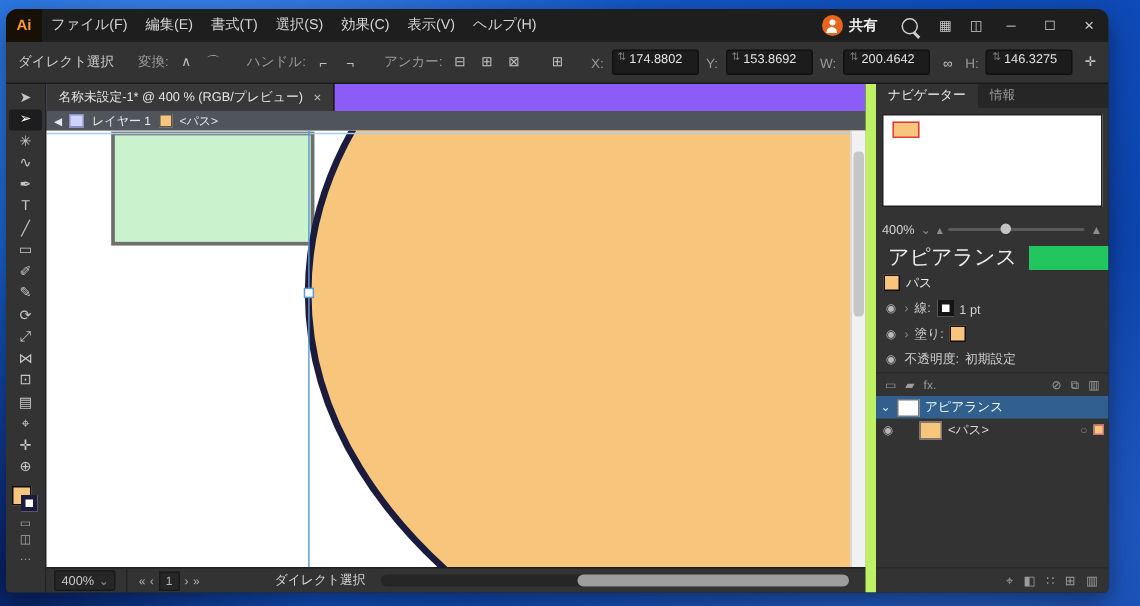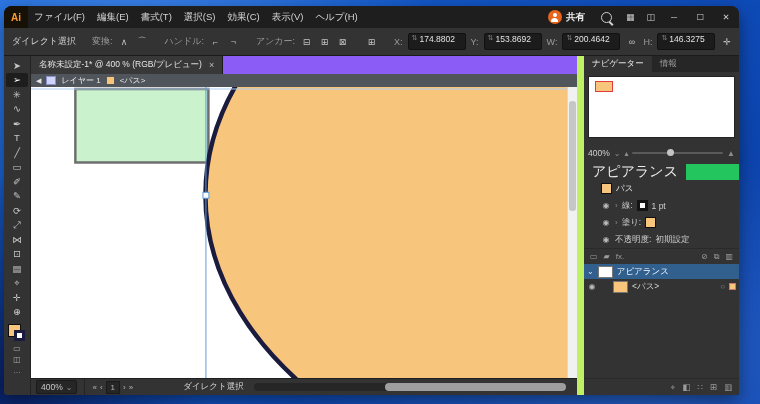--- a/index.html
+++ b/index.html
@@ -81,21 +81,21 @@
   .ptab{padding:0 8px;height:16px;display:flex;align-items:center;color:#9b9b9b;}
   .ptab.on{background:#333;color:#ececec;}
   .pbody{background:#333;}
   .navbody{height:92px;position:relative;flex:0 0 auto;}
   .navthumb{position:absolute;left:4px;top:4px;right:4px;height:60px;background:#fff;border:1px solid #222;}
   .navshape{position:absolute;left:6px;top:4px;width:16px;height:9px;background:#f8c57c;border:1px solid #e03c3c;}
   .navzoom{position:absolute;left:4px;right:4px;bottom:3px;height:16px;display:flex;align-items:center;gap:4px;color:#d2d2d2;font-size:8.5px;}
   .slider{flex:1;height:2px;background:#5a5a5a;position:relative;border-radius:1px;}
   .slider .knob{position:absolute;left:38%;top:-3px;width:7px;height:7px;border-radius:50%;background:#c4c4c4;}
   .phead{height:16px;background:#22c55e;display:flex;align-items:flex-end;font-size:14px;flex:0 0 auto;}
-  .aprow{height:17px;display:flex;align-items:center;gap:4px;padding:0 17px;font-size:8.5px;color:#cfcfcf;flex:0 0 auto;}
+  .aprow{height:17px;display:flex;align-items:center;gap:4px;padding:0 5px;font-size:8.5px;color:#cfcfcf;flex:0 0 auto;}
   .sw{width:11px;height:11px;border:1px solid #101010;box-sizing:border-box;}
   .sw.orange{background:#f8c57c;}
   .sw.stroke{background:#fff;border:3px solid #141414;}
   .eye{color:#b9b9b9;font-size:8px;width:10px;text-align:center;}
   .chev{color:#8d8d8d;font-size:8px;}
   .apfoot{height:15px;border-top:1px solid #2a2a2a;display:flex;align-items:center;gap:6px;padding:0 6px;
     color:#9c9c9c;font-size:8px;flex:0 0 auto;background:#333;}
   .layers{flex:1;background:#333;display:flex;flex-direction:column;min-height:0;}
   .lrow{height:15px;display:flex;align-items:center;gap:4px;font-size:8.5px;color:#d8d8d8;padding:0 3px;flex:0 0 auto;}
   .lrow.sel{background:#31608f;color:#fff;}

